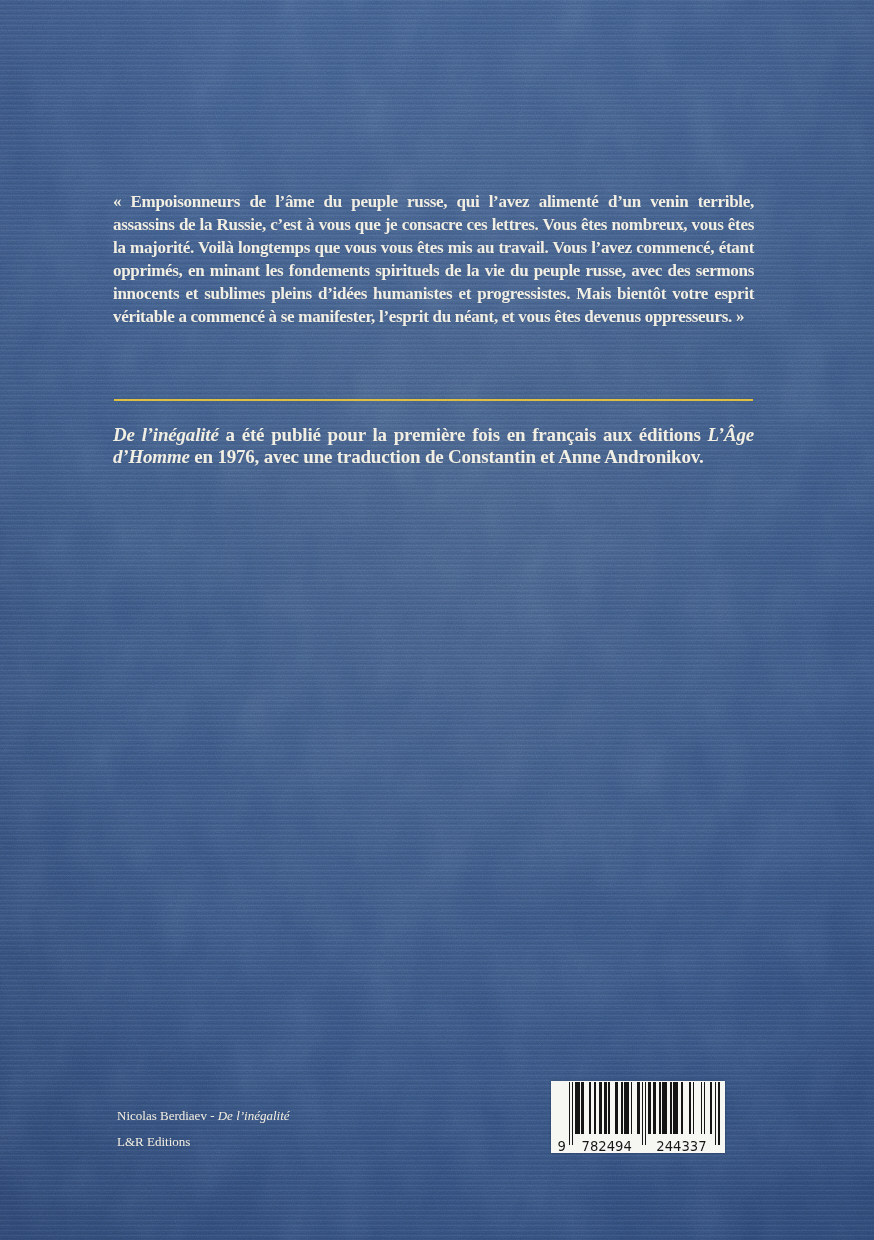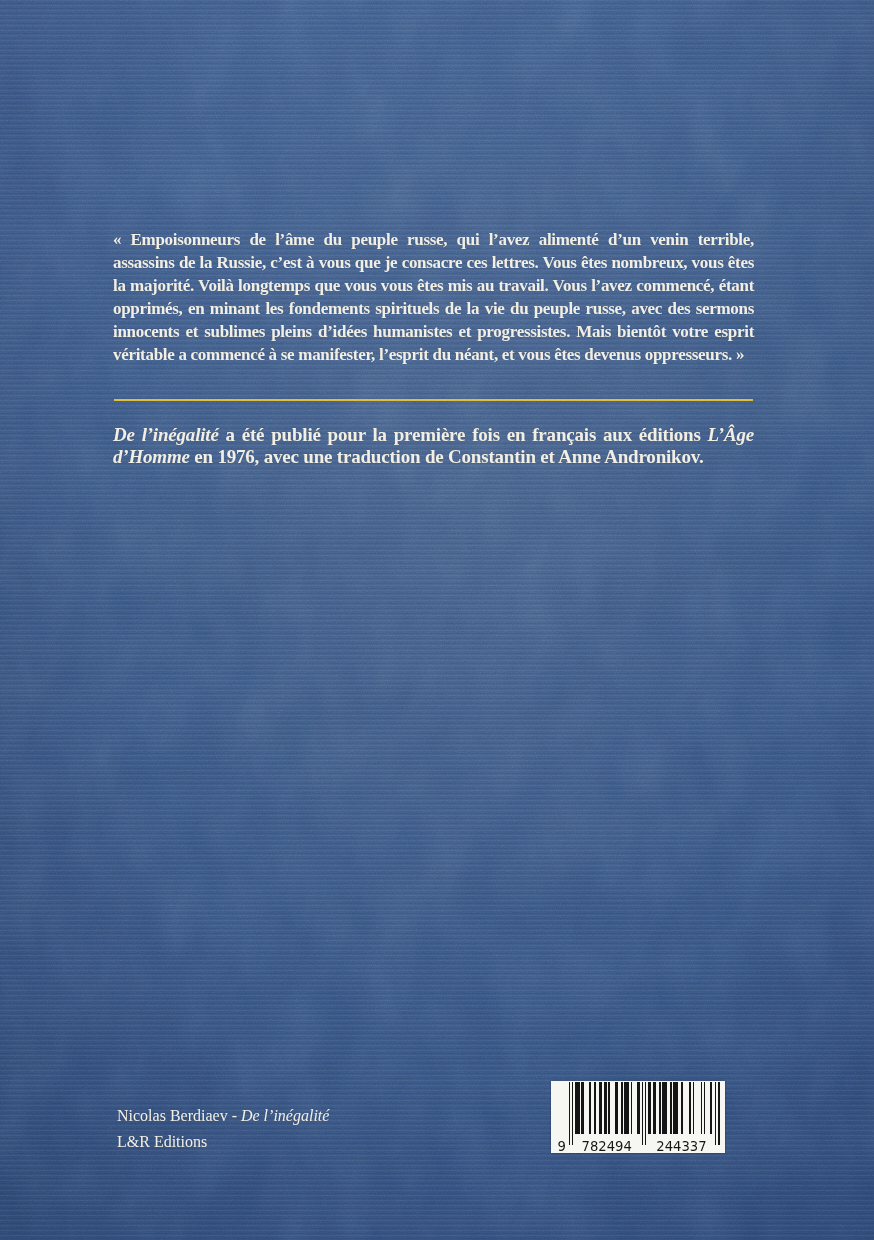--- a/index.html
+++ b/index.html
@@ -43,40 +43,39 @@
 
   .content-layer{position:absolute;inset:0;z-index:2;}
 
   .quote{
     position:absolute;left:113px;top:190px;width:641px;
     color:var(--text-white);
     font-weight:bold;
     font-size:17px;line-height:23px;letter-spacing:-0.3px;
     text-align:justify;text-align-last:left;
     text-shadow:0 0 1px rgba(20,35,70,0.35);
-    margin-top:38px;
   }
   .divider{
     position:absolute;left:114px;top:399px;width:639px;height:2px;
     background:var(--divider-gold);
     border:none;
   }
   .note{
     position:absolute;left:113px;top:424px;width:641px;
     color:var(--text-white);
     font-weight:bold;
     font-size:19px;line-height:22px;letter-spacing:-0.2px;
     text-align:justify;text-align-last:left;
     text-shadow:0 0 1px rgba(20,35,70,0.35);
   }
   .note em, .footer em{font-style:italic;}
   .footer{
     position:absolute;left:117px;top:1103px;
     color:var(--text-white);
-    font-size:16px;line-height:26px;font-weight:normal;
+    font-size:13px;line-height:26px;font-weight:normal;
     text-shadow:0 0 1px rgba(20,35,70,0.3);
   }
   .barcode-box{
     position:absolute;left:551px;top:1081px;width:174px;height:72px;
     background:var(--barcode-bg);
     display:flex;align-items:center;justify-content:center;
     box-shadow:0 0 2px rgba(0,0,20,0.35);
   }
   .barcode-box svg{display:block;}
   .barcode-box text{

